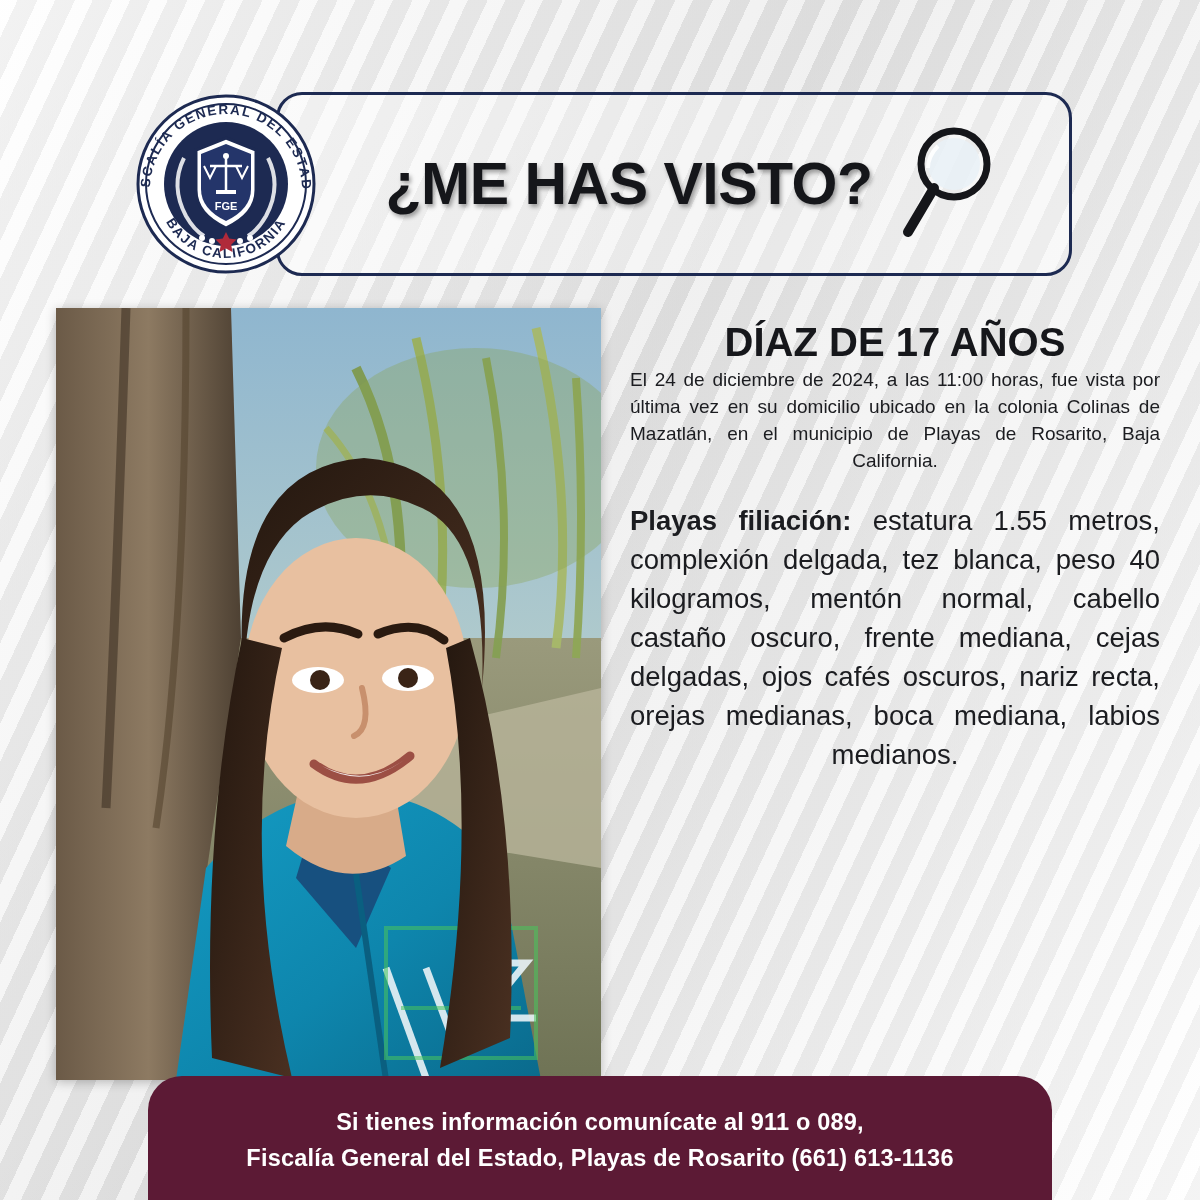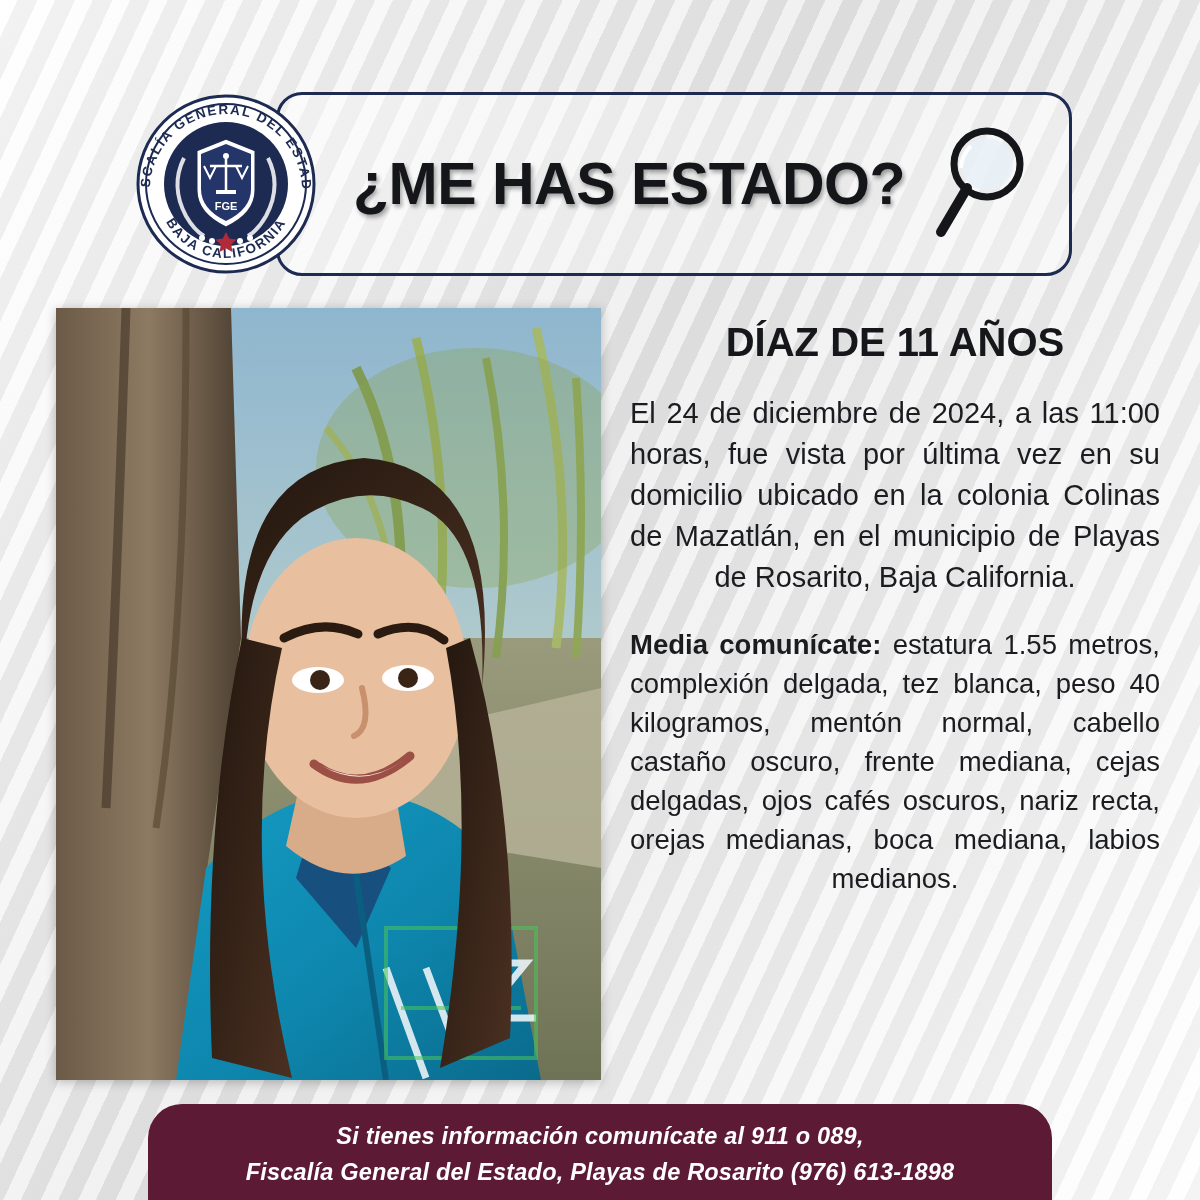--- a/index.html
+++ b/index.html
@@ -89,53 +89,51 @@
     text-align: center;
   }
   .person-name {
     font-size: 40px;
     font-weight: bold;
     color: #16171b;
     line-height: 1.22;
     letter-spacing: 0px;
   }
   .desc {
-    margin-top: 26px;
-    font-size: 29px;
+    font-size: 19px;
     line-height: 1.42;
     color: #1b1c20;
     text-align: justify;
     text-align-last: center;
   }
   .desc2 {
     margin-top: 26px;
     font-size: 27.5px;
     line-height: 1.42;
     color: #1b1c20;
     text-align: justify;
     text-align-last: center;
   }
   .desc2 b { font-weight: bold; }
 
   
   .footer {
     position: absolute;
     left: 148px; bottom: 0;
-    width: 904px; height: 96px;
+    width: 904px; height: 124px;
     background: #5c1a35;
     border-top-left-radius: 34px;
     border-top-right-radius: 34px;
     color: #ffffff;
     display: flex;
     flex-direction: column;
     align-items: center;
     justify-content: center;
     gap: 9px;
     padding-top: 4px;
-    font-style: italic;
   }
   .footer div {
     font-size: 23.5px;
     font-weight: bold;
     letter-spacing: 0.2px;
   }
 </style>
 </head>
 <body>
 
@@ -178,21 +176,21 @@
           <circle cx="76" cy="152" r="3"></circle>
             <circle cx="86" cy="155" r="3"></circle>
           <circle cx="114" cy="155" r="3"></circle>
             <circle cx="124" cy="152" r="3"></circle>
         </g>
         <path d="M100 146 l3.2 6.6 l7.3 1 l-5.3 5.1 l1.3 7.2 l-6.5 -3.4 l-6.5 3.4 l1.3 -7.2 l-5.3 -5.1 l7.3 -1 Z" fill="#b02a3a"></path>
       </svg>
     </div>
 
     <div class="title-wrap">
-      <div class="poster-title">¿ME HAS ESTADO?</div>
+      <div class="poster-title">¿ME HAS VISTO?</div>
       <div class="magnifier">
         <svg width="110" height="120" viewBox="0 0 110 120" xmlns="http://www.w3.org/2000/svg">
           <circle cx="56" cy="40" r="33" fill="none" stroke="#15161a" stroke-width="7"></circle>
           <circle cx="56" cy="40" r="26" fill="#e9f1f7" opacity="0.85"></circle>
           <path d="M40 22 q-10 10 -10 22" stroke="#ffffff" stroke-width="4" fill="none" opacity="0.9"></path>
           <line x1="36" y1="64" x2="10" y2="108" stroke="#15161a" stroke-width="10" stroke-linecap="round"></line>
         </svg>
       </div>
     </div>
   </div>
@@ -277,24 +275,24 @@
 
       <path d="M306 380 q10 40 -8 48" stroke="#c8906d" stroke-width="6" fill="none" stroke-linecap="round"></path>
 
       <path d="M258 456 q46 34 96 -8" stroke="#9c4f44" stroke-width="9" fill="none" stroke-linecap="round"></path>
       <path d="M266 458 q44 22 82 -6 q-40 30 -82 6 Z" fill="#ffffff" opacity="0.85"></path>
     </svg>
   </div>
 
   <div class="info">
     <div class="person-name">
-      <div>DÍAZ DE 11 AÑOS</div>
+      <div>DÍAZ DE 17 AÑOS</div>
     </div>
     <p class="desc">El 24 de diciembre de 2024, a las 11:00 horas, fue vista por última vez en su domicilio ubicado en la colonia Colinas de Mazatlán, en el municipio de Playas de Rosarito, Baja California.</p>
-    <p class="desc2"><b>Media comunícate:</b><span> estatura 1.55 metros, complexión delgada, tez blanca, peso 40 kilogramos, mentón normal, cabello castaño oscuro, frente mediana, cejas delgadas, ojos cafés oscuros, nariz recta, orejas medianas, boca mediana, labios medianos.</span></p>
+    <p class="desc2"><b>Playas filiación:</b><span> estatura 1.55 metros, complexión delgada, tez blanca, peso 40 kilogramos, mentón normal, cabello castaño oscuro, frente mediana, cejas delgadas, ojos cafés oscuros, nariz recta, orejas medianas, boca mediana, labios medianos.</span></p>
   </div>
 
   <div class="footer">
     <div>Si tienes información comunícate al 911 o 089,</div>
-    <div>Fiscalía General del Estado, Playas de Rosarito (976) 613-1898</div>
+    <div>Fiscalía General del Estado, Playas de Rosarito (661) 613-1136</div>
   </div>
 
 </div>
 
 </body></html>

